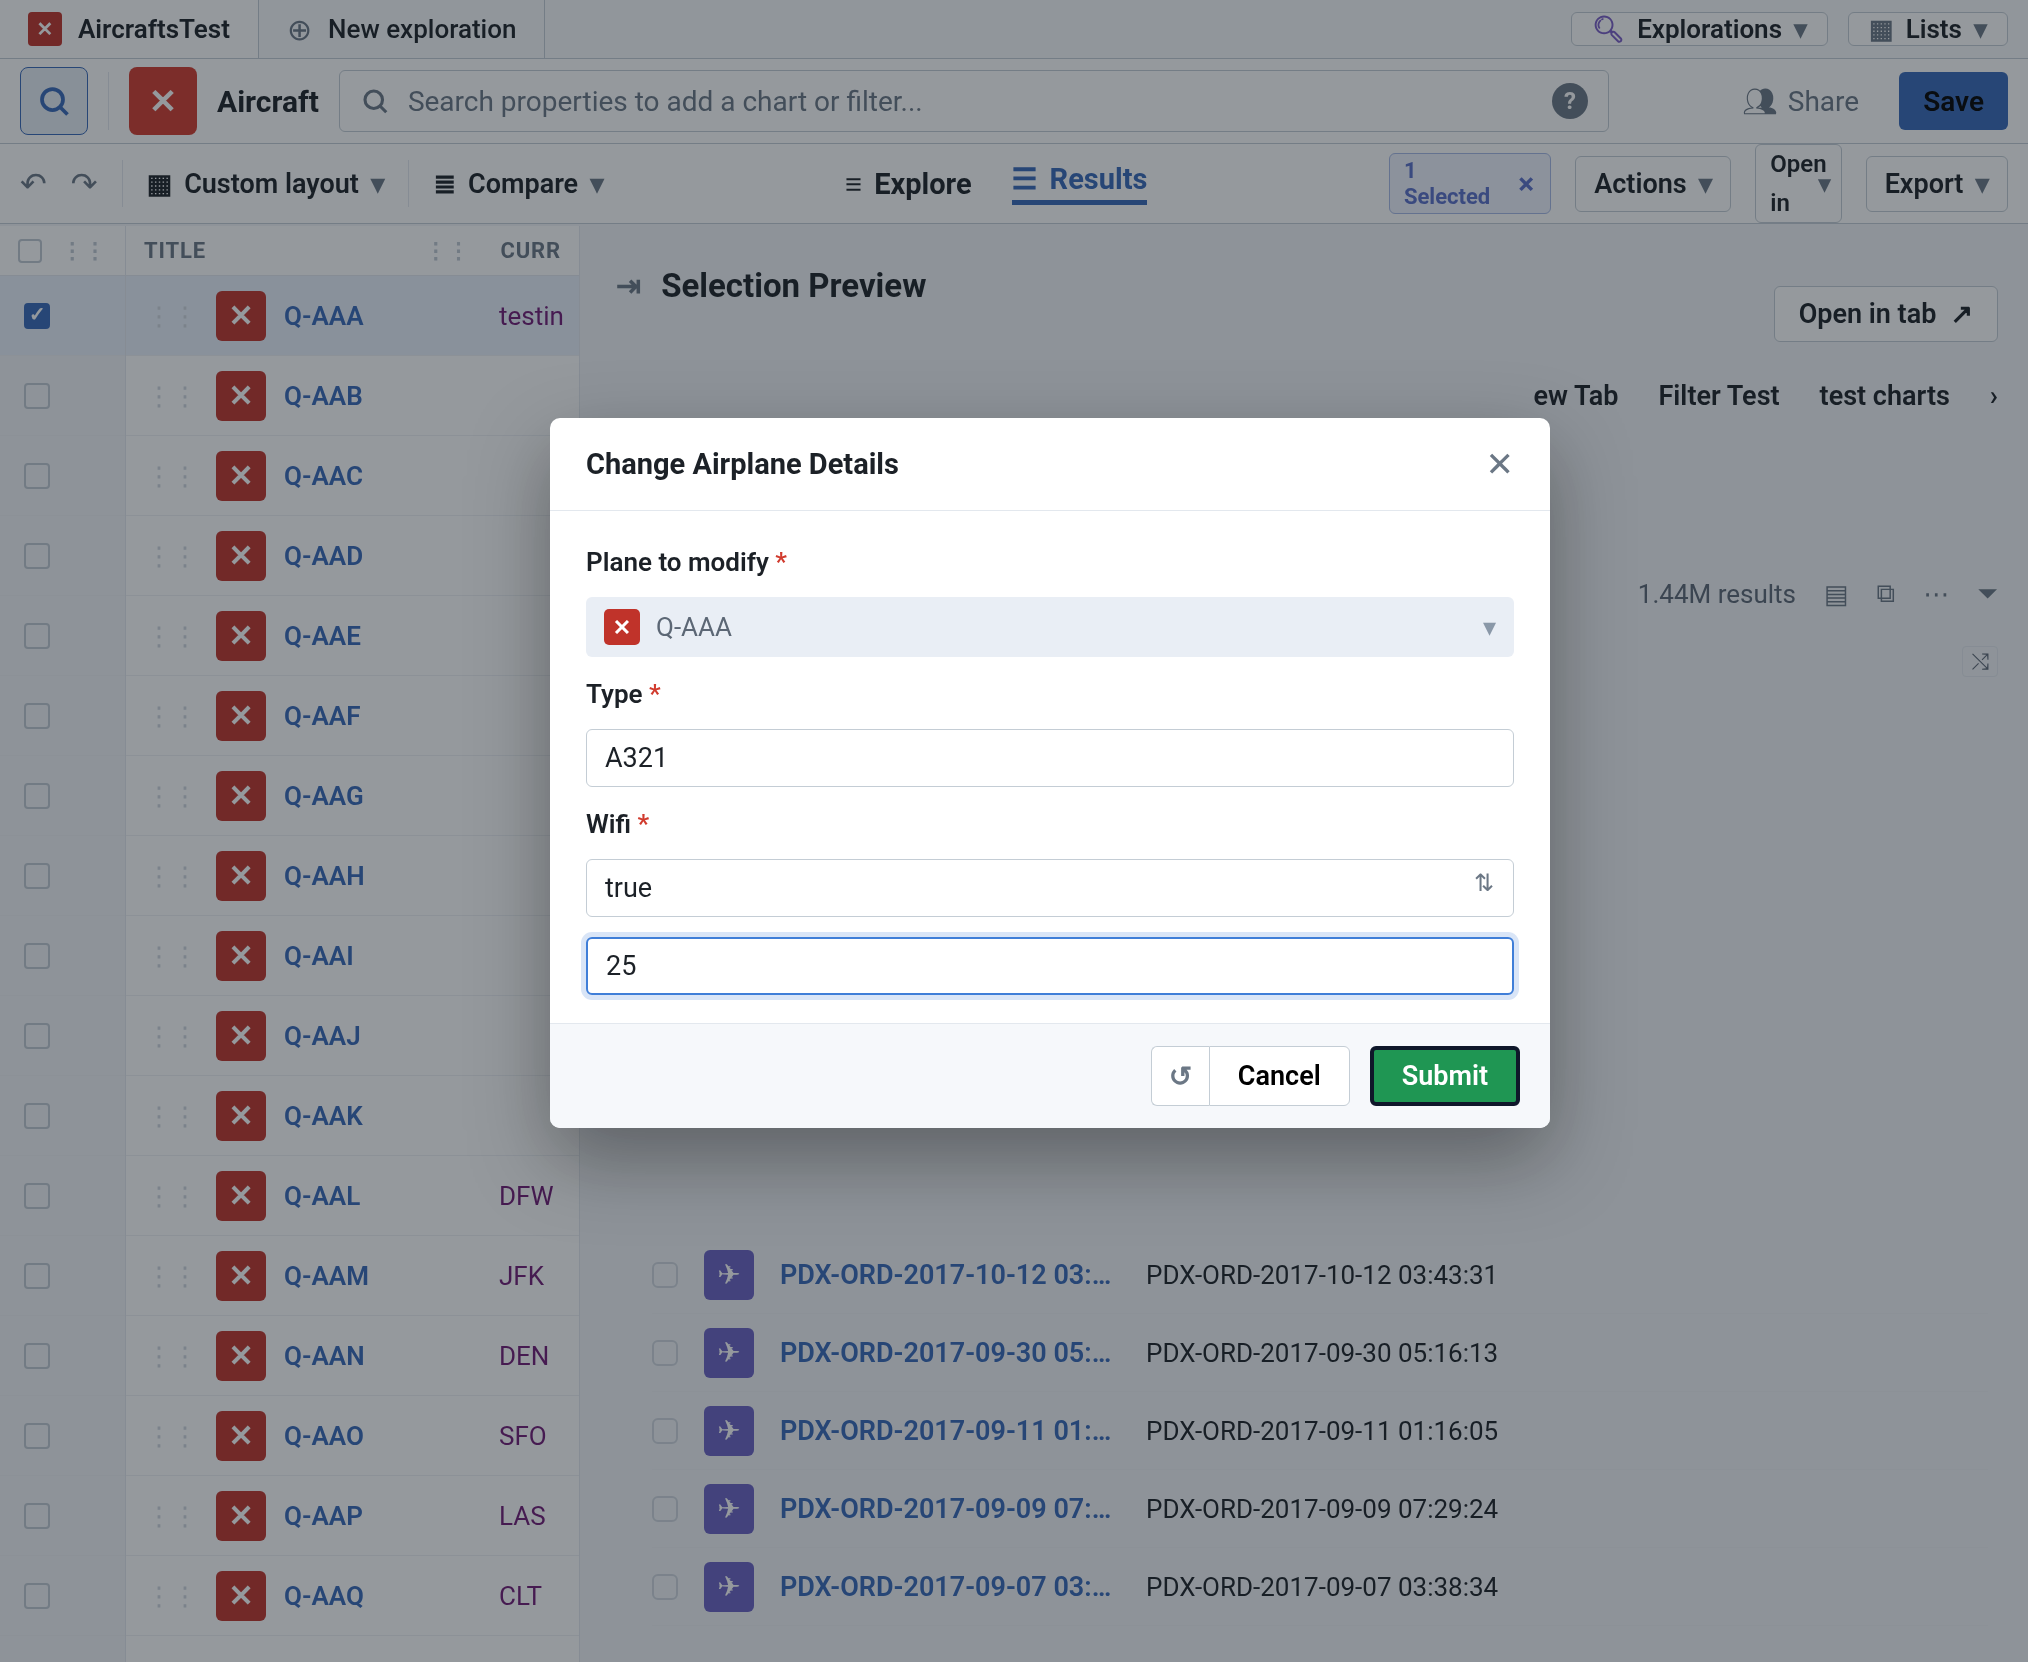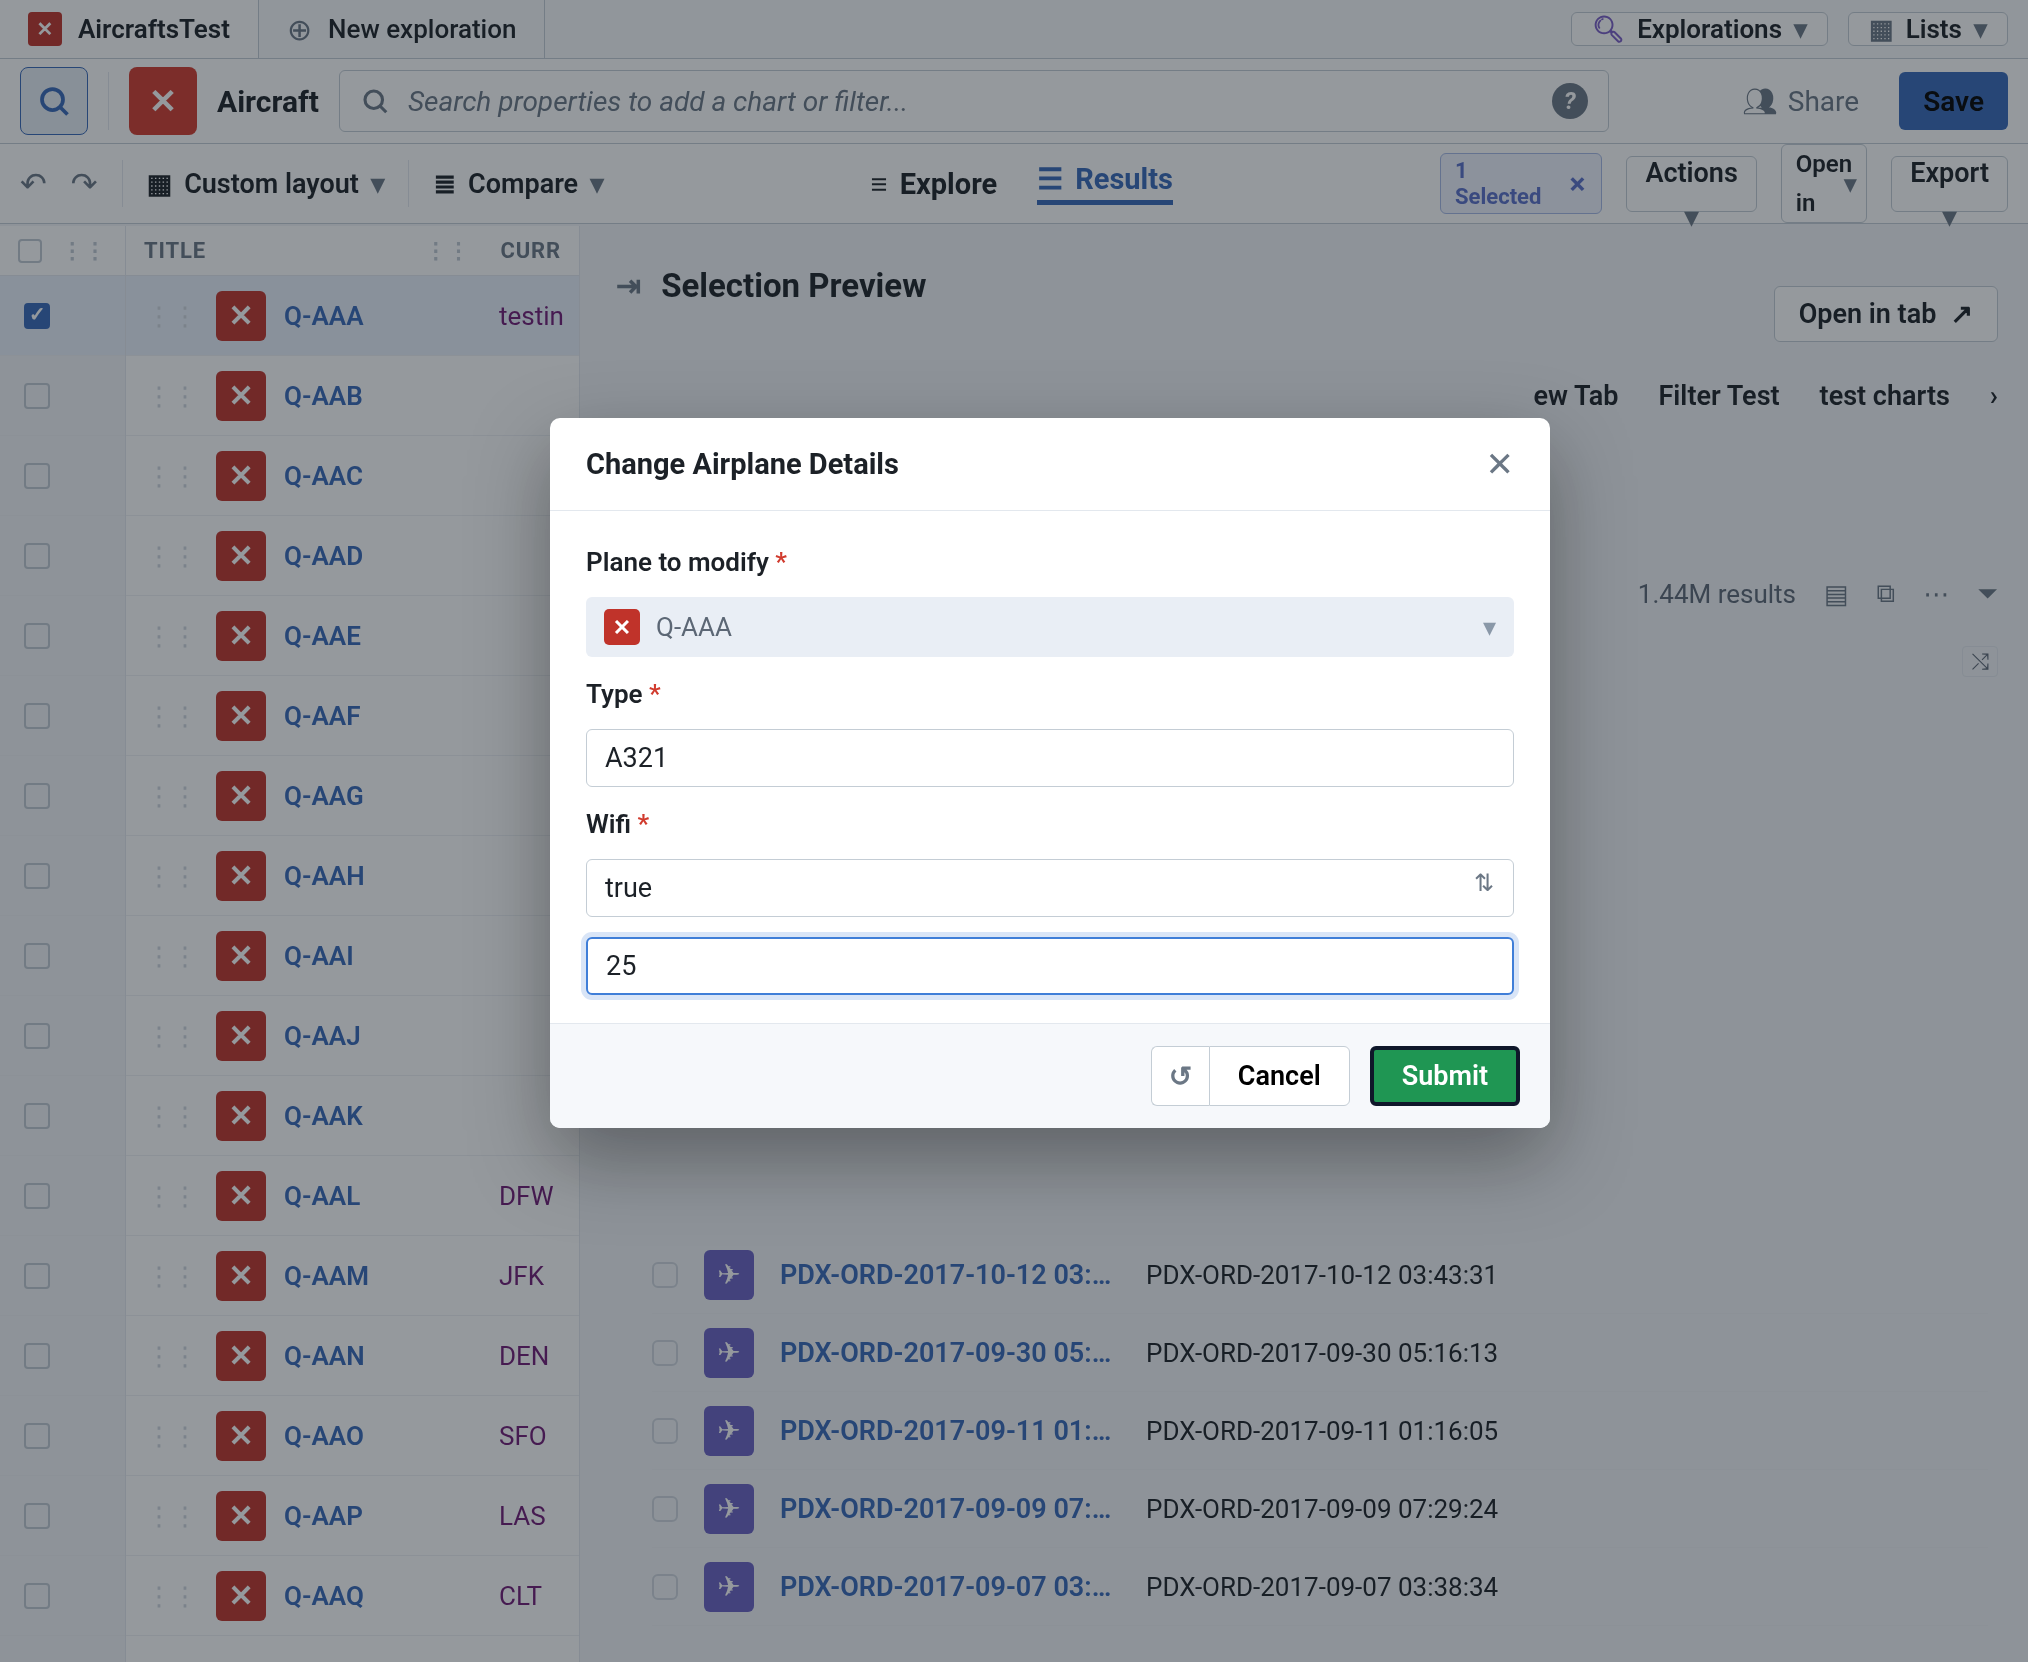--- a/index.html
+++ b/index.html
@@ -11,29 +11,29 @@
     .tab.new { background:transparent; font-weight:500; color:#1c2127; }
     .topbar .spacer{flex:1;}
     .topbar .right-btn{display:flex;align-items:center;height:60%;align-self:center;margin-right:20px;padding:0 20px;gap:12px;border:1px solid #c4cdd5;border-radius:6px;background:#fff;font-size:26px;font-weight:600;}
     
     
     .headerbar{height:85px;display:flex;align-items:center;padding:0 20px;gap:20px;border-bottom:1px solid #c4cdd5;background:#fff;}
     .sq-logo{width:68px;height:68px;display:flex;align-items:center;justify-content:center;border-radius:8px;}
     .sq-red{background:#d13b2e;color:#fff;}
     .sq-blue{background:#e8eef6;border:1px solid #3869b8;}
     .title{font-size:30px;font-weight:700;}
-    .search{flex:1;max-width:1270px;display:flex;align-items:center;height:62px;border:1px solid #c4cdd5;border-radius:6px;padding:0 20px;gap:18px;color:#6b7785;font-size:28px;font-style:italic;}
+    .search{flex:1;max-width:1270px;display:flex;align-items:center;height:62px;border:1px solid #c4cdd5;border-radius:6px;padding:0 20px;gap:18px;color:#6b7785;font-size:28px;}
     .headerbar .share{display:flex;align-items:center;gap:10px;color:#6b7785;font-size:28px;margin-left:auto;margin-right:20px;}
     .headerbar .save{height:58px;padding:0 24px;border-radius:6px;background:#3869b8;color:#000000;font-size:28px;font-weight:600;display:flex;align-items:center;border:none;}
     
     
     .toolbar{height:80px;display:flex;align-items:center;padding:0 20px;gap:24px;border-bottom:1px solid #c4cdd5;background:#fff;}
     .histbtn{color:#6b7785;font-size:32px;}
     .tb-divider{width:1px;height:60%;background:#e3e8ee;}
-    .tb-btn{display:flex;align-items:center;gap:12px;height:56px;padding:0 18px;border:1px solid #c4cdd5;border-radius:6px;font-size:27px;font-weight:600;background:#fff;flex-direction:column;}
+    .tb-btn{display:flex;align-items:center;gap:12px;height:56px;padding:0 18px;border:1px solid #c4cdd5;border-radius:6px;font-size:27px;font-weight:600;background:#fff;}
     .tb-plain{display:flex;align-items:center;gap:12px;font-size:27px;font-weight:600;}
     .toolbar .center{flex:1;display:flex;justify-content:center;gap:40px;}
     .toolbar .center .item{display:flex;align-items:center;gap:12px;font-size:29px;font-weight:700;color:#1c2127;}
     .toolbar .center .item.active{color:#3869b8;border-bottom:5px solid #3869b8;padding-bottom:4px;}
     .sel-chip{display:flex;flex-direction:column;justify-content:center;padding:4px 60px 4px 14px;border:1px solid #a6b9e6;border-radius:6px;background:#eef2fd;color:#5a6fc9;font-size:22px;font-weight:700;line-height:1.15;position:relative;}
     .sel-chip .x{position:absolute;right:16px;top:50%;transform:translateY(-50%);color:#5a6fc9;font-size:30px;}
     
     
     .body{position:absolute;top:226px;left:0;right:0;bottom:0;display:flex;}
     .leftcol{width:126px;border-right:1px solid #e3e8ee;}

